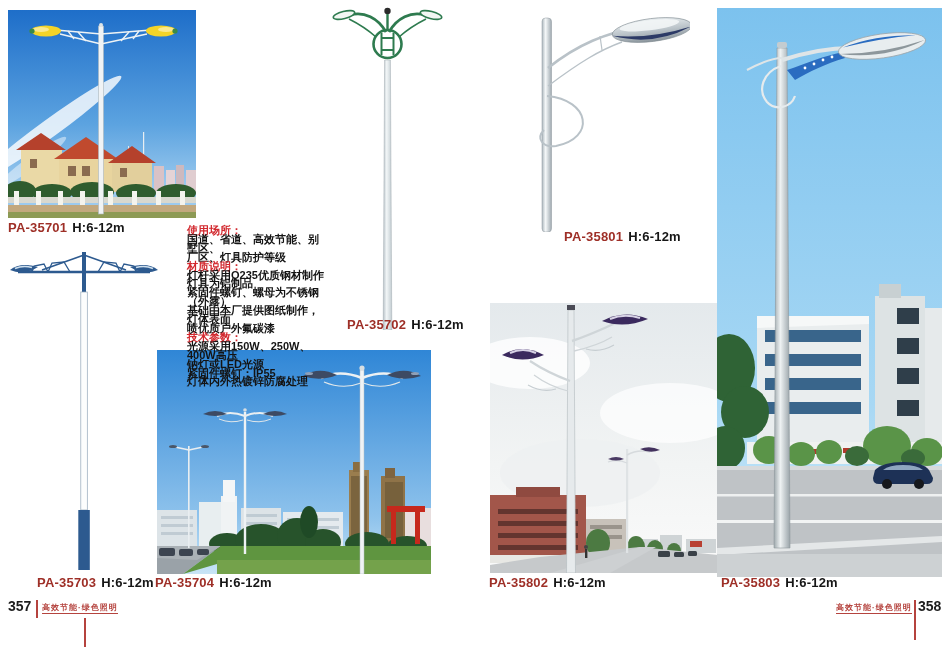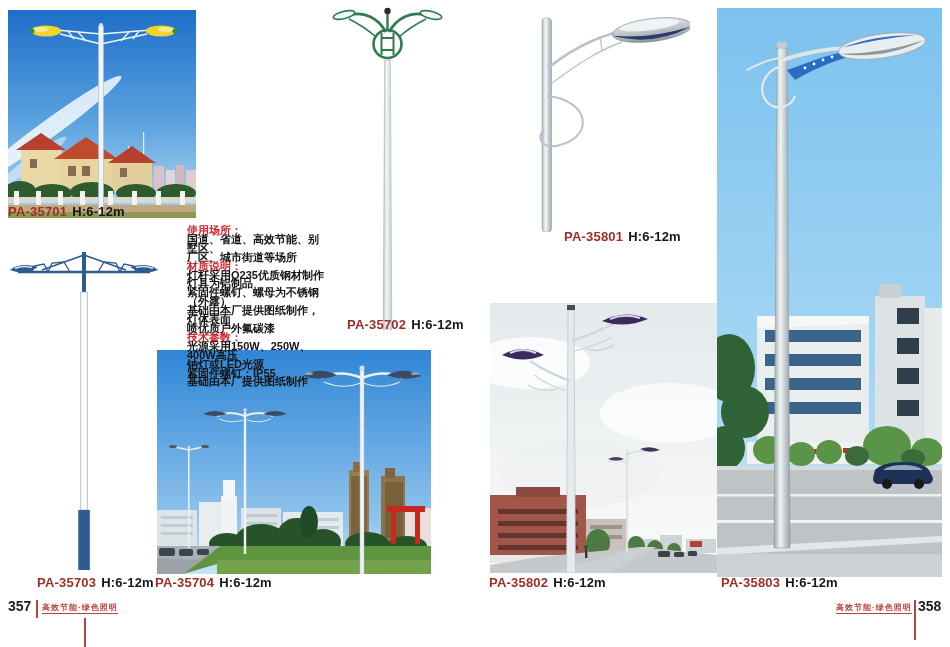--- a/index.html
+++ b/index.html
@@ -413,21 +413,21 @@
       </g>
       <path d="M64,58 C46,64 40,82 50,94 C58,103 74,100 78,88" stroke="#e6ebed" stroke-width="2.2" fill="none"></path>
       <g transform="rotate(-8 165 38)">
         <ellipse cx="165" cy="38" rx="44" ry="12" fill="#e8edef" stroke="#9aa4aa" stroke-width="0.8"></ellipse>
         <path d="M122,40 Q165,52 208,38 Q165,46 122,40 Z" fill="#8d979c"></path>
         <path d="M126,34 Q160,26 200,32 Q165,30 126,34 Z" fill="#2a6cc0"></path>
       </g>
     </svg>
   </div>
 
-  <div class="label" style="left:8px;top:204px;">
+  <div class="label" style="left:8px;top:220px;">
     <span class="pid">PA-35701</span><span class="ph">H:6-12m</span>
   </div>
   <div class="label" style="left:347px;top:317px;">
     <span class="pid">PA-35702</span><span class="ph">H:6-12m</span>
   </div>
   <div class="label" style="left:564px;top:229px;">
     <span class="pid">PA-35801</span><span class="ph">H:6-12m</span>
   </div>
   <div class="label" style="left:37px;top:575px;">
     <span class="pid">PA-35703</span><span class="ph">H:6-12m</span>
@@ -438,32 +438,32 @@
   <div class="label" style="left:489px;top:575px;">
     <span class="pid">PA-35802</span><span class="ph">H:6-12m</span>
   </div>
   <div class="label" style="left:721px;top:575px;">
     <span class="pid">PA-35803</span><span class="ph">H:6-12m</span>
   </div>
 
   <div class="specs">
     <div class="spec-h">使用场所：</div>
     <div>国道、省道、高效节能、别墅区、</div>
-    <div>厂区、城市街道等场所</div>
+    <div>厂区、灯具防护等级</div>
     <div class="spec-h">材质说明：</div>
     <div>灯杆采用Q235优质钢材制作</div>
     <div>灯具为铝制品</div>
     <div>紧固件螺钉、螺母为不锈钢（外露）</div>
     <div>基础由本厂提供图纸制作，灯体表面</div>
     <div>喷优质户外氟碳漆</div>
     <div class="spec-h">技术参数：</div>
     <div>光源采用150W、250W、400W高压</div>
     <div>钠灯或LED光源</div>
     <div>紧固件螺钉：IP55</div>
-    <div>基础由本厂提供图纸制作</div>
+    <div>灯体内外热镀锌防腐处理</div>
   </div>
 
   <div class="footer-num" style="left:8px;">357</div>
   <div class="vline" style="left:36px;top:600px;height:18px;"></div>
   <div class="footer-slogan" style="left:42px;">高效节能·绿色照明</div>
   <div class="vline" style="left:84px;top:618px;height:29px;"></div>
 
   <div class="footer-slogan" style="left:836px;">高效节能·绿色照明</div>
   <div class="vline" style="left:914px;top:600px;height:40px;"></div>
   <div class="footer-num" style="left:918px;">358</div>

